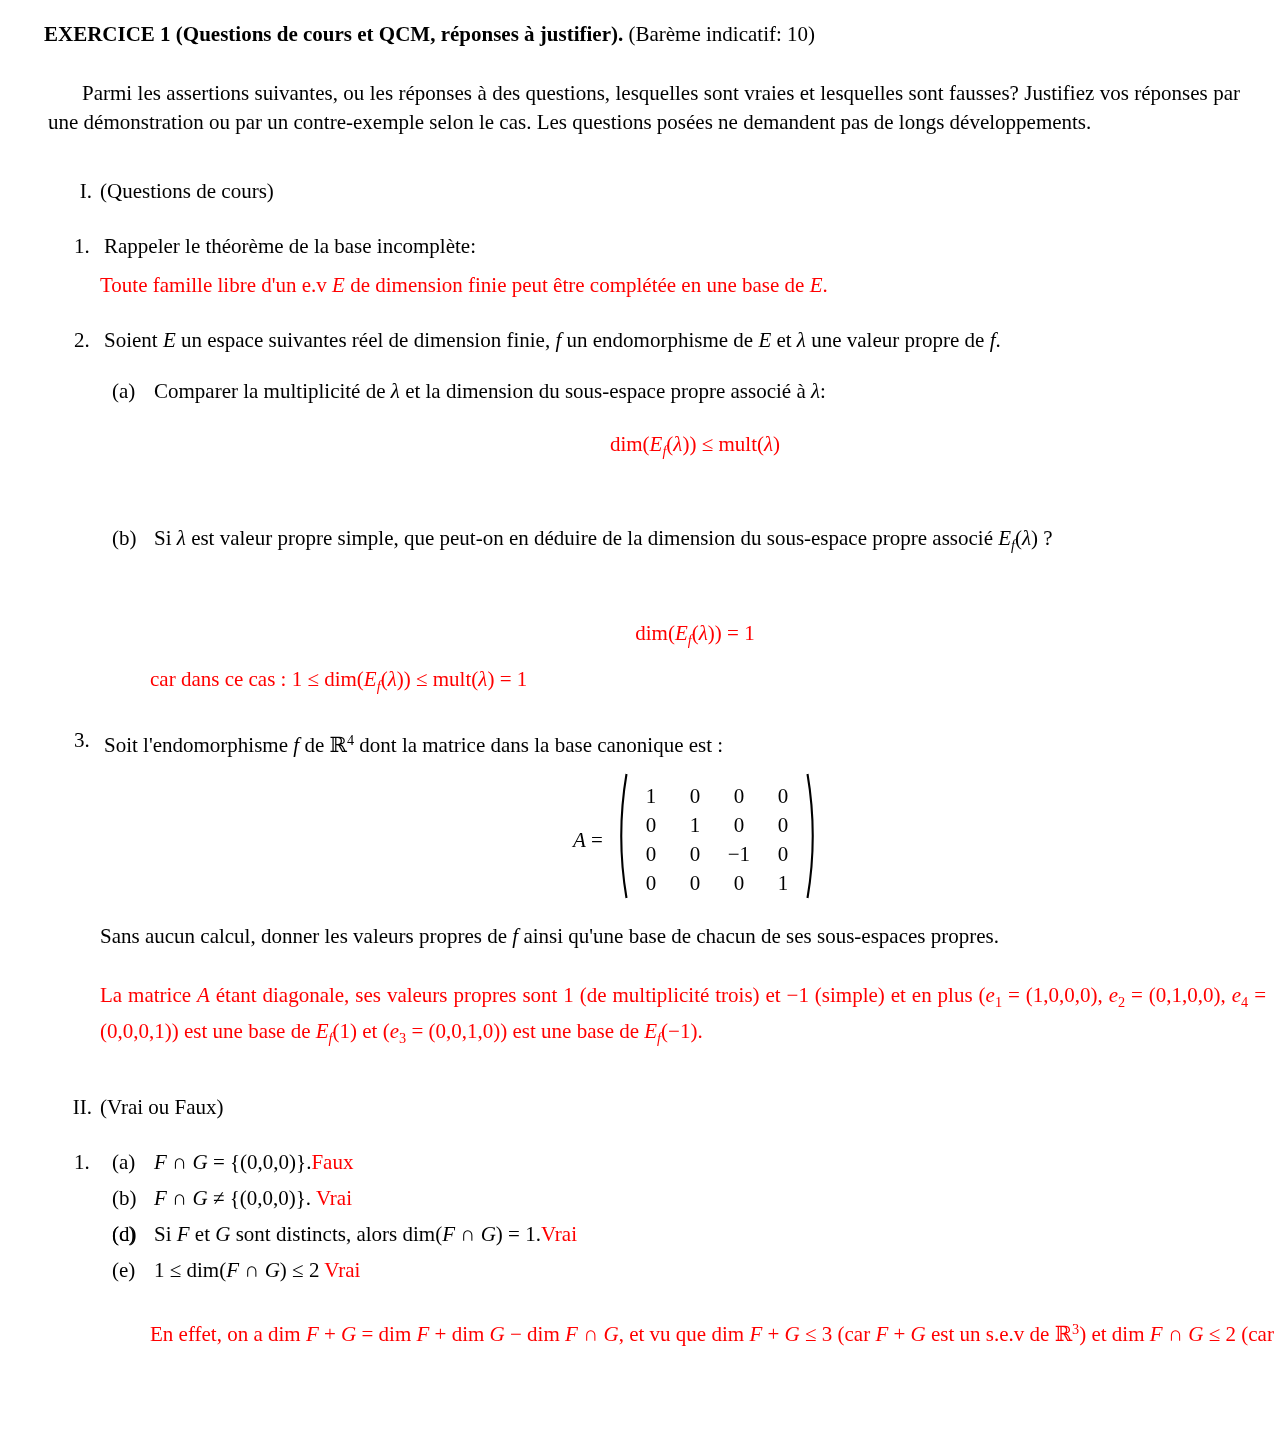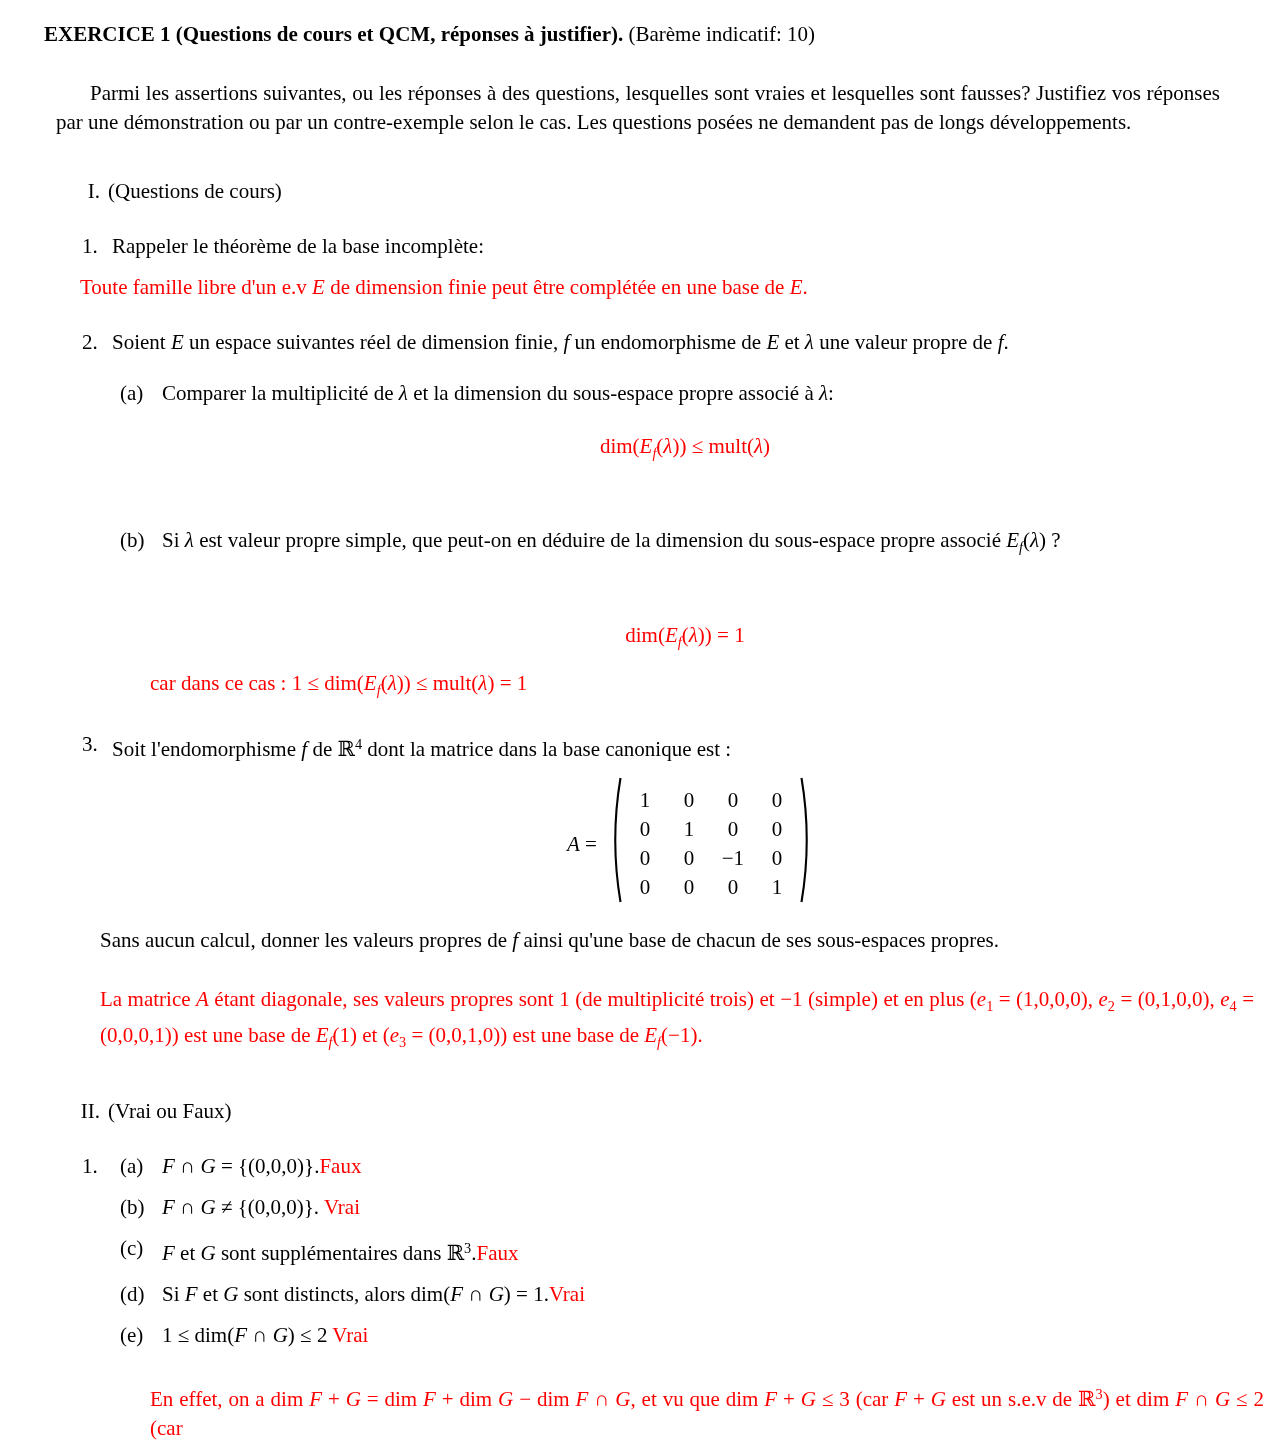--- a/index.html
+++ b/index.html
@@ -1,38 +1,38 @@
 <!DOCTYPE html>
 <html><head>
 <meta charset="utf-8">
 <style>
   html,body{margin:0;padding:0;background:#ffffff;}
   body{
     width:1276px;height:1445px;overflow:hidden;
     font-family:"Liberation Serif","DejaVu Serif",serif;
     font-size:21px;line-height:29px;color:#000;
   }
-  .page{box-sizing:border-box;width:1276px;height:1445px;padding:20px 44px 0 44px;}
+  .page{box-sizing:border-box;width:1276px;height:1445px;padding:20px 32px 0 44px;}
   
   .bb{font-weight:bold}
   .ii{font-style:italic}
   .rr{color:#ff0000}
   .sub{font-size:68%;vertical-align:-0.32em}
   .sup{font-size:68%;vertical-align:0.5em}
   
-  p{margin:12px}
+  p{margin:4px}
   .title{margin:0}
   .intro{margin-top:30px;text-align:justify;text-indent:34px}
   .sec{position:relative;padding-left:52px;margin-top:40px}
   .sec .lbl{position:absolute;left:0;width:44px;text-align:right}
   .it1{position:relative;padding-left:56px;margin-top:26px}
   .it1 .lbl{position:absolute;left:26px}
   .it2{position:relative;padding-left:106px;margin-top:22px}
   .it2 .lbl{position:absolute;left:64px}
-  .ans1{margin:10px 0 0 36px}
+  .ans1{margin:10px 0 0 56px}
   .eq{text-align:center;margin-left:106px;margin-top:24px}
   .eq2{margin-top:60px}
   .note{margin:10px 0 0 106px}
   .mt58{margin-top:58px}
   .matwrap{display:flex;justify-content:center;align-items:center;margin-left:106px;margin-top:12px}
   .mat{border-collapse:collapse}
   .mat td{min-width:40px;height:29px;text-align:center;padding:0 2px;font-size:21px}
   .mlhs{margin-right:10px}
   .paren{display:block}
   .prompt{margin:14px 0 0 56px}
@@ -111,19 +111,19 @@
   <p class="prompt"><span>Sans aucun calcul, donner les valeurs propres de </span><span class="ii">f</span><span> ainsi qu'une base de chacun de ses sous-espaces propres.</span></p>
 
   <p class="ansp"><span class="rr">La matrice </span><span class="ii rr">A</span><span class="rr"> étant diagonale, ses valeurs propres sont 1 (de multiplicité trois) et −1 (simple) et en plus (</span><span class="ii rr">e</span><span class="rr sub">1</span><span class="rr"> = (1,0,0,0), </span><span class="ii rr">e</span><span class="rr sub">2</span><span class="rr"> = (0,1,0,0), </span><span class="ii rr">e</span><span class="rr sub">4</span><span class="rr"> = (0,0,0,1)) est une base de </span><span class="ii rr">E</span><span class="ii rr sub">f</span><span class="rr">(1) et (</span><span class="ii rr">e</span><span class="rr sub">3</span><span class="rr"> = (0,0,1,0)) est une base de </span><span class="ii rr">E</span><span class="ii rr sub">f</span><span class="rr">(−1).</span></p>
 
   <p class="sec"><span class="lbl">II.</span><span>(Vrai ou Faux)</span></p>
 
   <p class="it1"><span class="lbl">1.</span></p>
 
   <p class="it2 tf-first"><span class="lbl">(a)</span><span><span class="ii">F</span><span> ∩ </span><span class="ii">G</span><span> = {(0,0,0)}.</span><span class="rr">Faux</span></span></p>
   <p class="it2 tf"><span class="lbl">(b)</span><span><span class="ii">F</span><span> ∩ </span><span class="ii">G</span><span> ≠ {(0,0,0)}. </span><span class="rr">Vrai</span></span></p>
-  <p class="it2 tf"><span class="lbl">(c)</span><span><span class="ii">F</span><span> et </span><span class="ii">G</span><span> sont supplémentaires dans </span><span>ℝ</span><span class="sup">3</span><span>.</span><span class="rr">Faux</span></span></p>
+  <p class="it2 tf"><span class="lbl">(c)</span></p>
   <p class="it2 tf"><span class="lbl">(d)</span><span><span>Si </span><span class="ii">F</span><span> et </span><span class="ii">G</span><span> sont distincts, alors dim(</span><span class="ii">F</span><span> ∩ </span><span class="ii">G</span><span>) = 1.</span><span class="rr">Vrai</span></span></p>
   <p class="it2 tf"><span class="lbl">(e)</span><span><span>1 ≤ dim(</span><span class="ii">F</span><span> ∩ </span><span class="ii">G</span><span>) ≤ 2 </span><span class="rr">Vrai</span></span></p>
 
   <p class="final"><span class="rr">En effet, on a dim </span><span class="ii rr">F</span><span class="rr"> + </span><span class="ii rr">G</span><span class="rr"> = dim </span><span class="ii rr">F</span><span class="rr"> + dim </span><span class="ii rr">G</span><span class="rr"> − dim </span><span class="ii rr">F</span><span class="rr"> ∩ </span><span class="ii rr">G</span><span class="rr">, et vu que dim </span><span class="ii rr">F</span><span class="rr"> + </span><span class="ii rr">G</span><span class="rr"> ≤ 3 (car </span><span class="ii rr">F</span><span class="rr"> + </span><span class="ii rr">G</span><span class="rr"> est un s.e.v de </span><span class="rr">ℝ</span><span class="rr sup">3</span><span class="rr">) et dim </span><span class="ii rr">F</span><span class="rr"> ∩ </span><span class="ii rr">G</span><span class="rr"> ≤ 2 (car </span></p>
 
 </div>
 
 </body></html>

